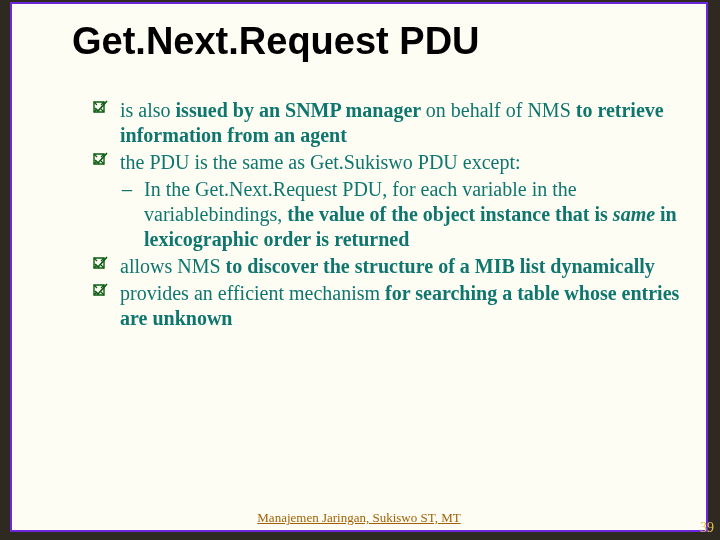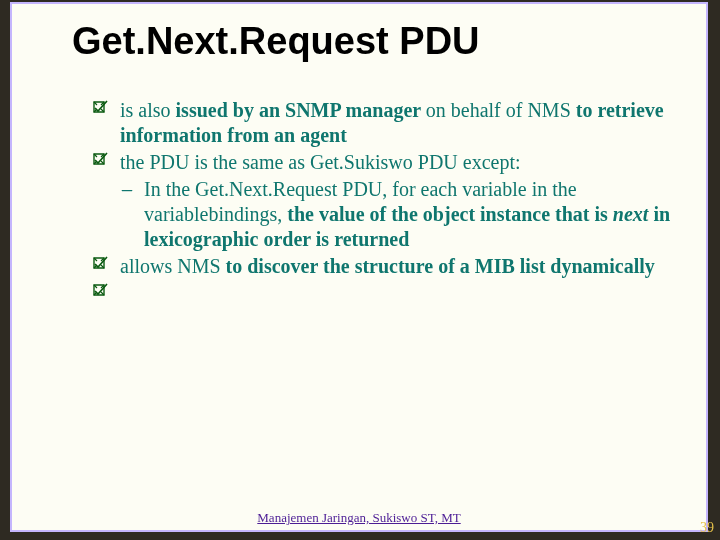--- a/index.html
+++ b/index.html
@@ -11,21 +11,21 @@
     background: #2e2a22;
     font-family: "Times New Roman", Times, serif;
   }
   .slide-outer {
     position: absolute;
     left: 10px;
     top: 2px;
     width: 698px;
     height: 530px;
     background: #fdfdf4;
-    border: 2px solid #c4b5fd;
+    border: 2px solid #6d28d9;
     box-sizing: border-box;
     padding-left: 38px;
   }
   .slide-title {
     position: absolute;
     left: 60px;
     top: 16px;
     font-size: 38px;
     font-weight: bold;
     font-family: Arial, Helvetica, sans-serif;
@@ -72,21 +72,21 @@
     font-style: italic;
     font-weight: bold;
   }
   .footer {
     position: absolute;
     left: 0;
     bottom: 4px;
     width: 100%;
     text-align: center;
     font-size: 13px;
-    color: #4c1d95;
+    color: #a16207;
     text-decoration: underline;
     font-family: "Times New Roman", Times, serif;
   }
   .page-num {
     position: absolute;
     right: 6px;
     bottom: 4px;
     font-size: 14px;
     color: #e7c24a;
     font-family: "Times New Roman", Times, serif;
@@ -122,21 +122,21 @@
       </span>
       <span>the PDU is the same as Get.Sukiswo PDU except:</span>
     </div>
 
     <div class="b2">
       <span class="dash">–</span>
     </div>
 
     <div class="b2">
       <span class="dash">–</span>
-      <span><span>In the Get.Next.Request PDU, for each variable in the variablebindings, </span><b>the value of the object instance that is </b><span class="italic">next</span><b> in lexicographic order is returned</b></span>
+      <span><span>In the Get.Next.Request PDU, for each variable in the variablebindings, </span><b>the value of the object instance that is </b><span class="italic">same</span><b> in lexicographic order is returned</b></span>
     </div>
 
     <div class="b1">
       <span class="mark">
         <svg viewBox="0 0 16 16" width="16" height="16">
           <path d="M2 2 L12 2 L12 12 L2 12 Z" fill="none" stroke="#0a5a10" stroke-width="1.4"></path>
           <path d="M2 2 L5 5 M12 2 L9 5 M12 12 L9 9 M2 12 L5 9" stroke="#0a5a10" stroke-width="1.2" fill="none"></path>
           <path d="M3 8 L6 11 L15 1" stroke="#0a5a10" stroke-width="1.6" fill="none"></path>
         </svg>
       </span>
@@ -144,20 +144,21 @@
     </div>
 
     <div class="b1">
       <span class="mark">
         <svg viewBox="0 0 16 16" width="16" height="16">
           <path d="M2 2 L12 2 L12 12 L2 12 Z" fill="none" stroke="#0a5a10" stroke-width="1.4"></path>
           <path d="M2 2 L5 5 M12 2 L9 5 M12 12 L9 9 M2 12 L5 9" stroke="#0a5a10" stroke-width="1.2" fill="none"></path>
           <path d="M3 8 L6 11 L15 1" stroke="#0a5a10" stroke-width="1.6" fill="none"></path>
         </svg>
       </span>
+      <span><span>provides an efficient mechanism </span><b>for searching a table whose entries are unknown</b></span>
     </div>
 
   </div>
 
   <div class="footer">Manajemen Jaringan, Sukiswo ST, MT</div>
 </div>
 
 <div class="page-num">39</div>
 
 </body></html>

